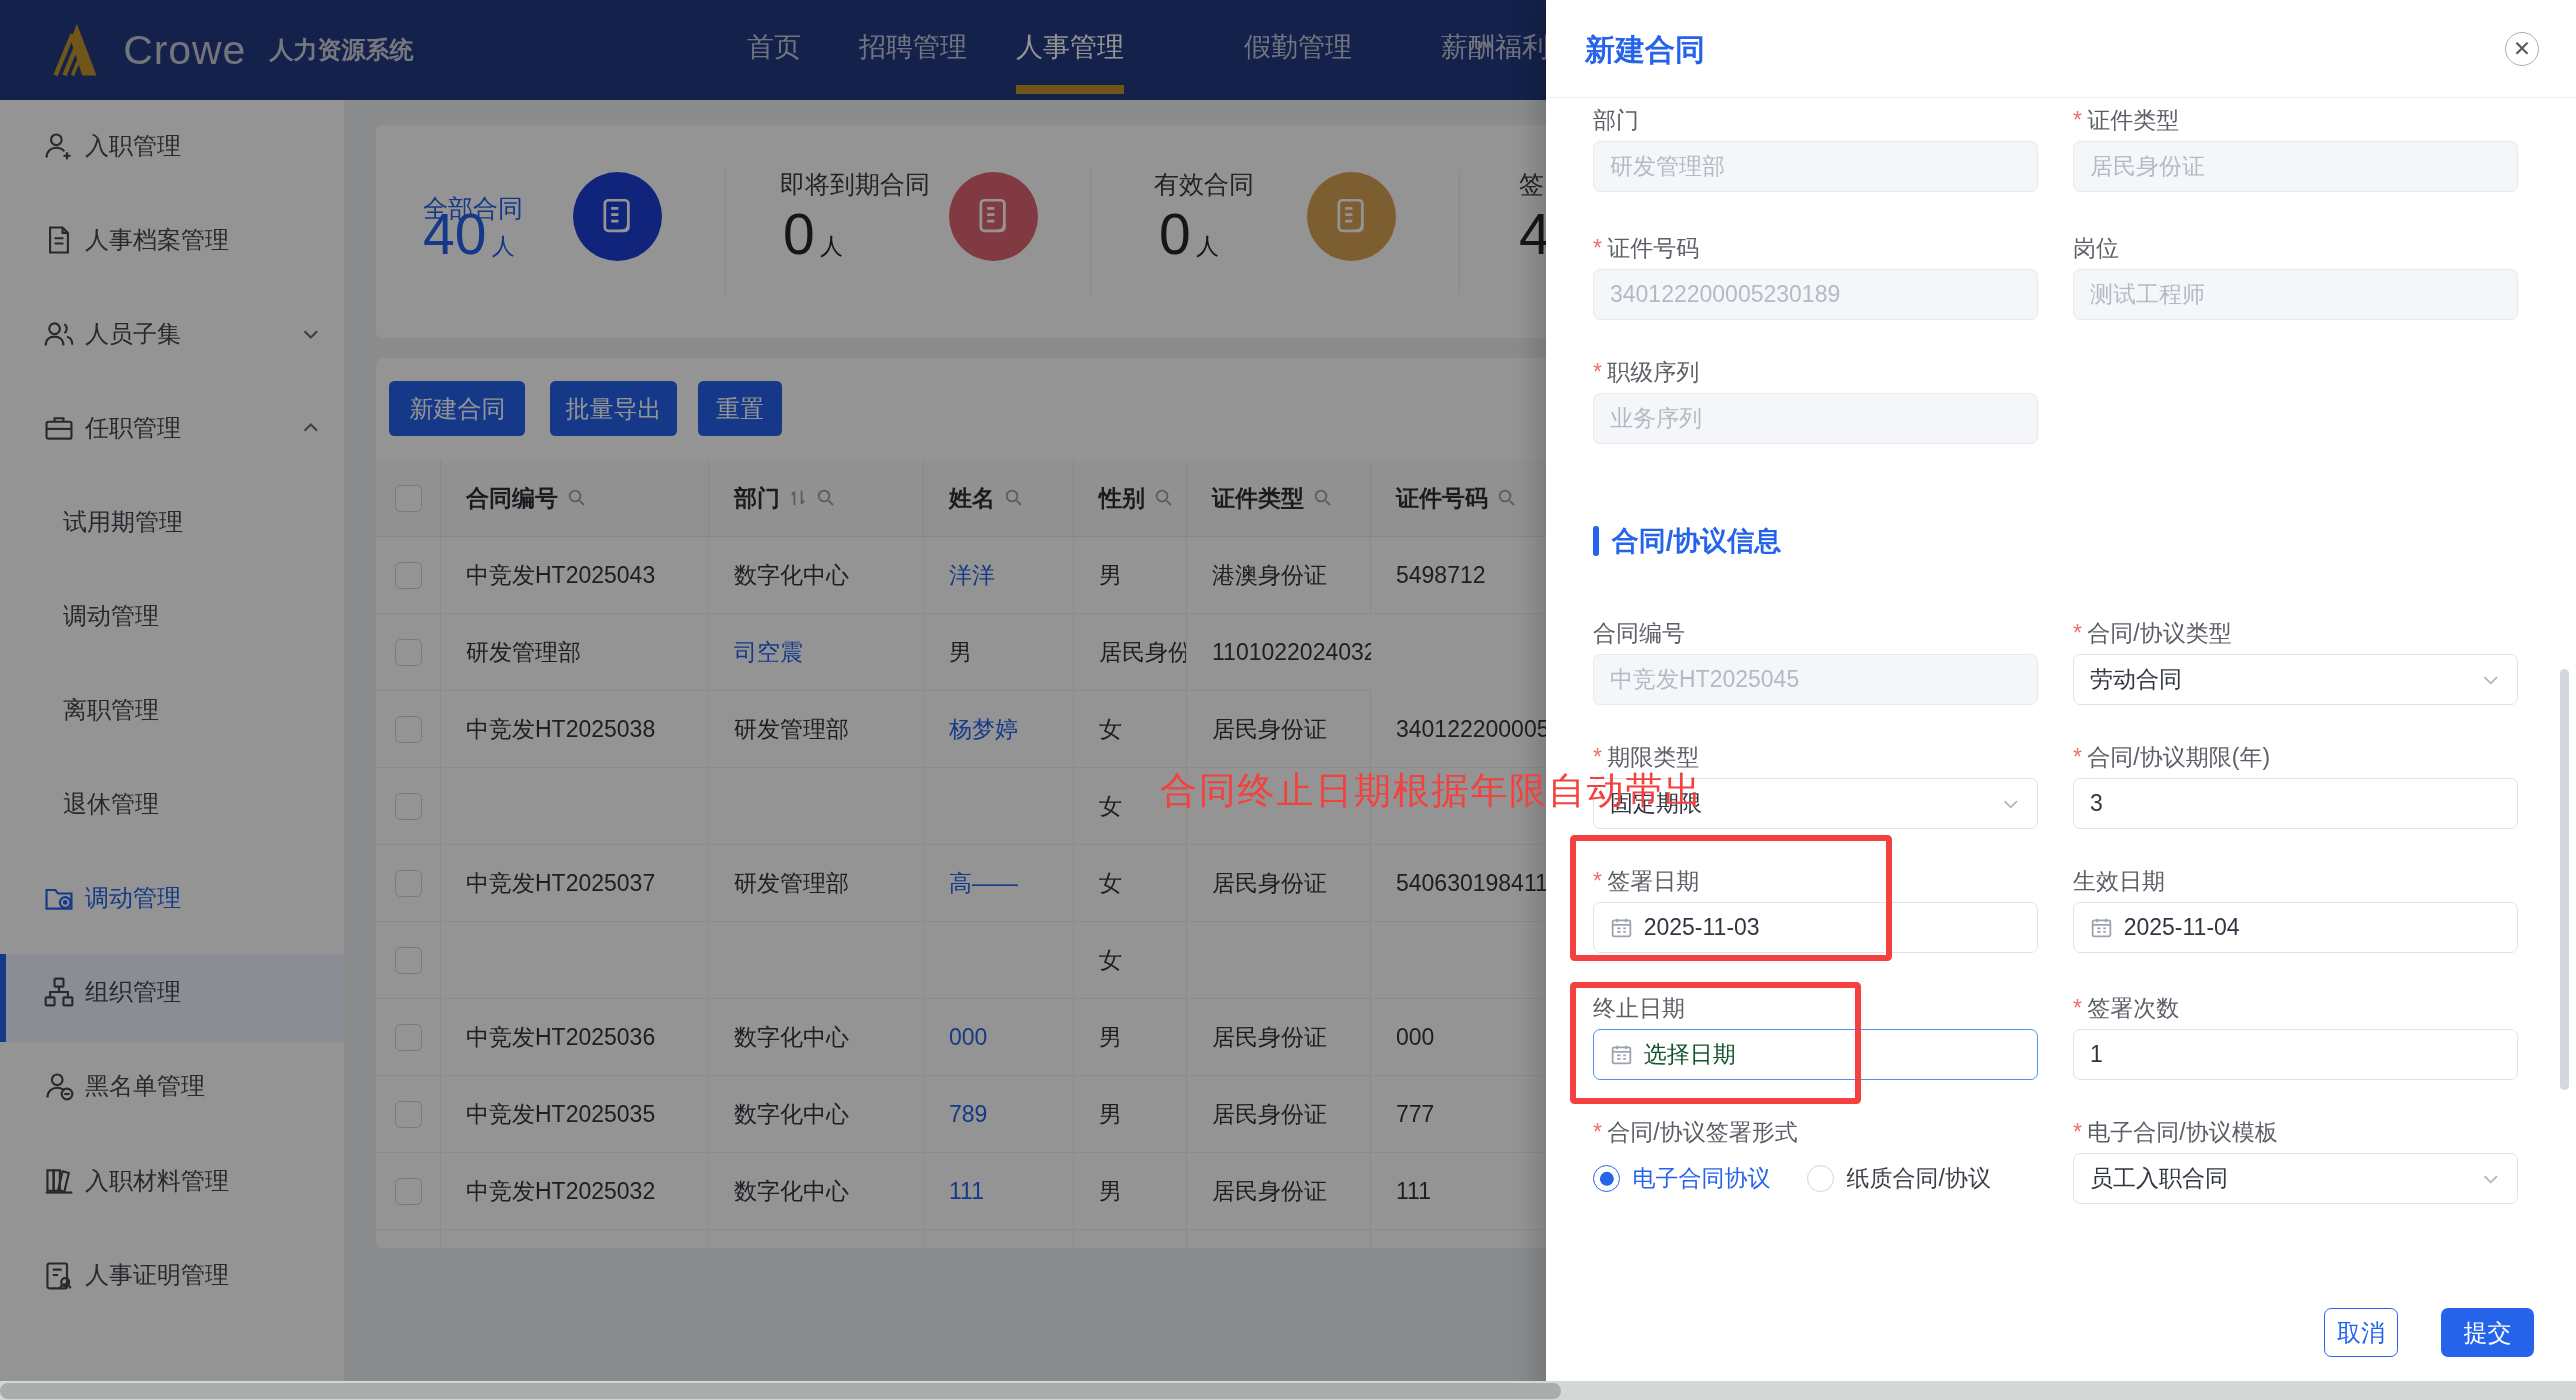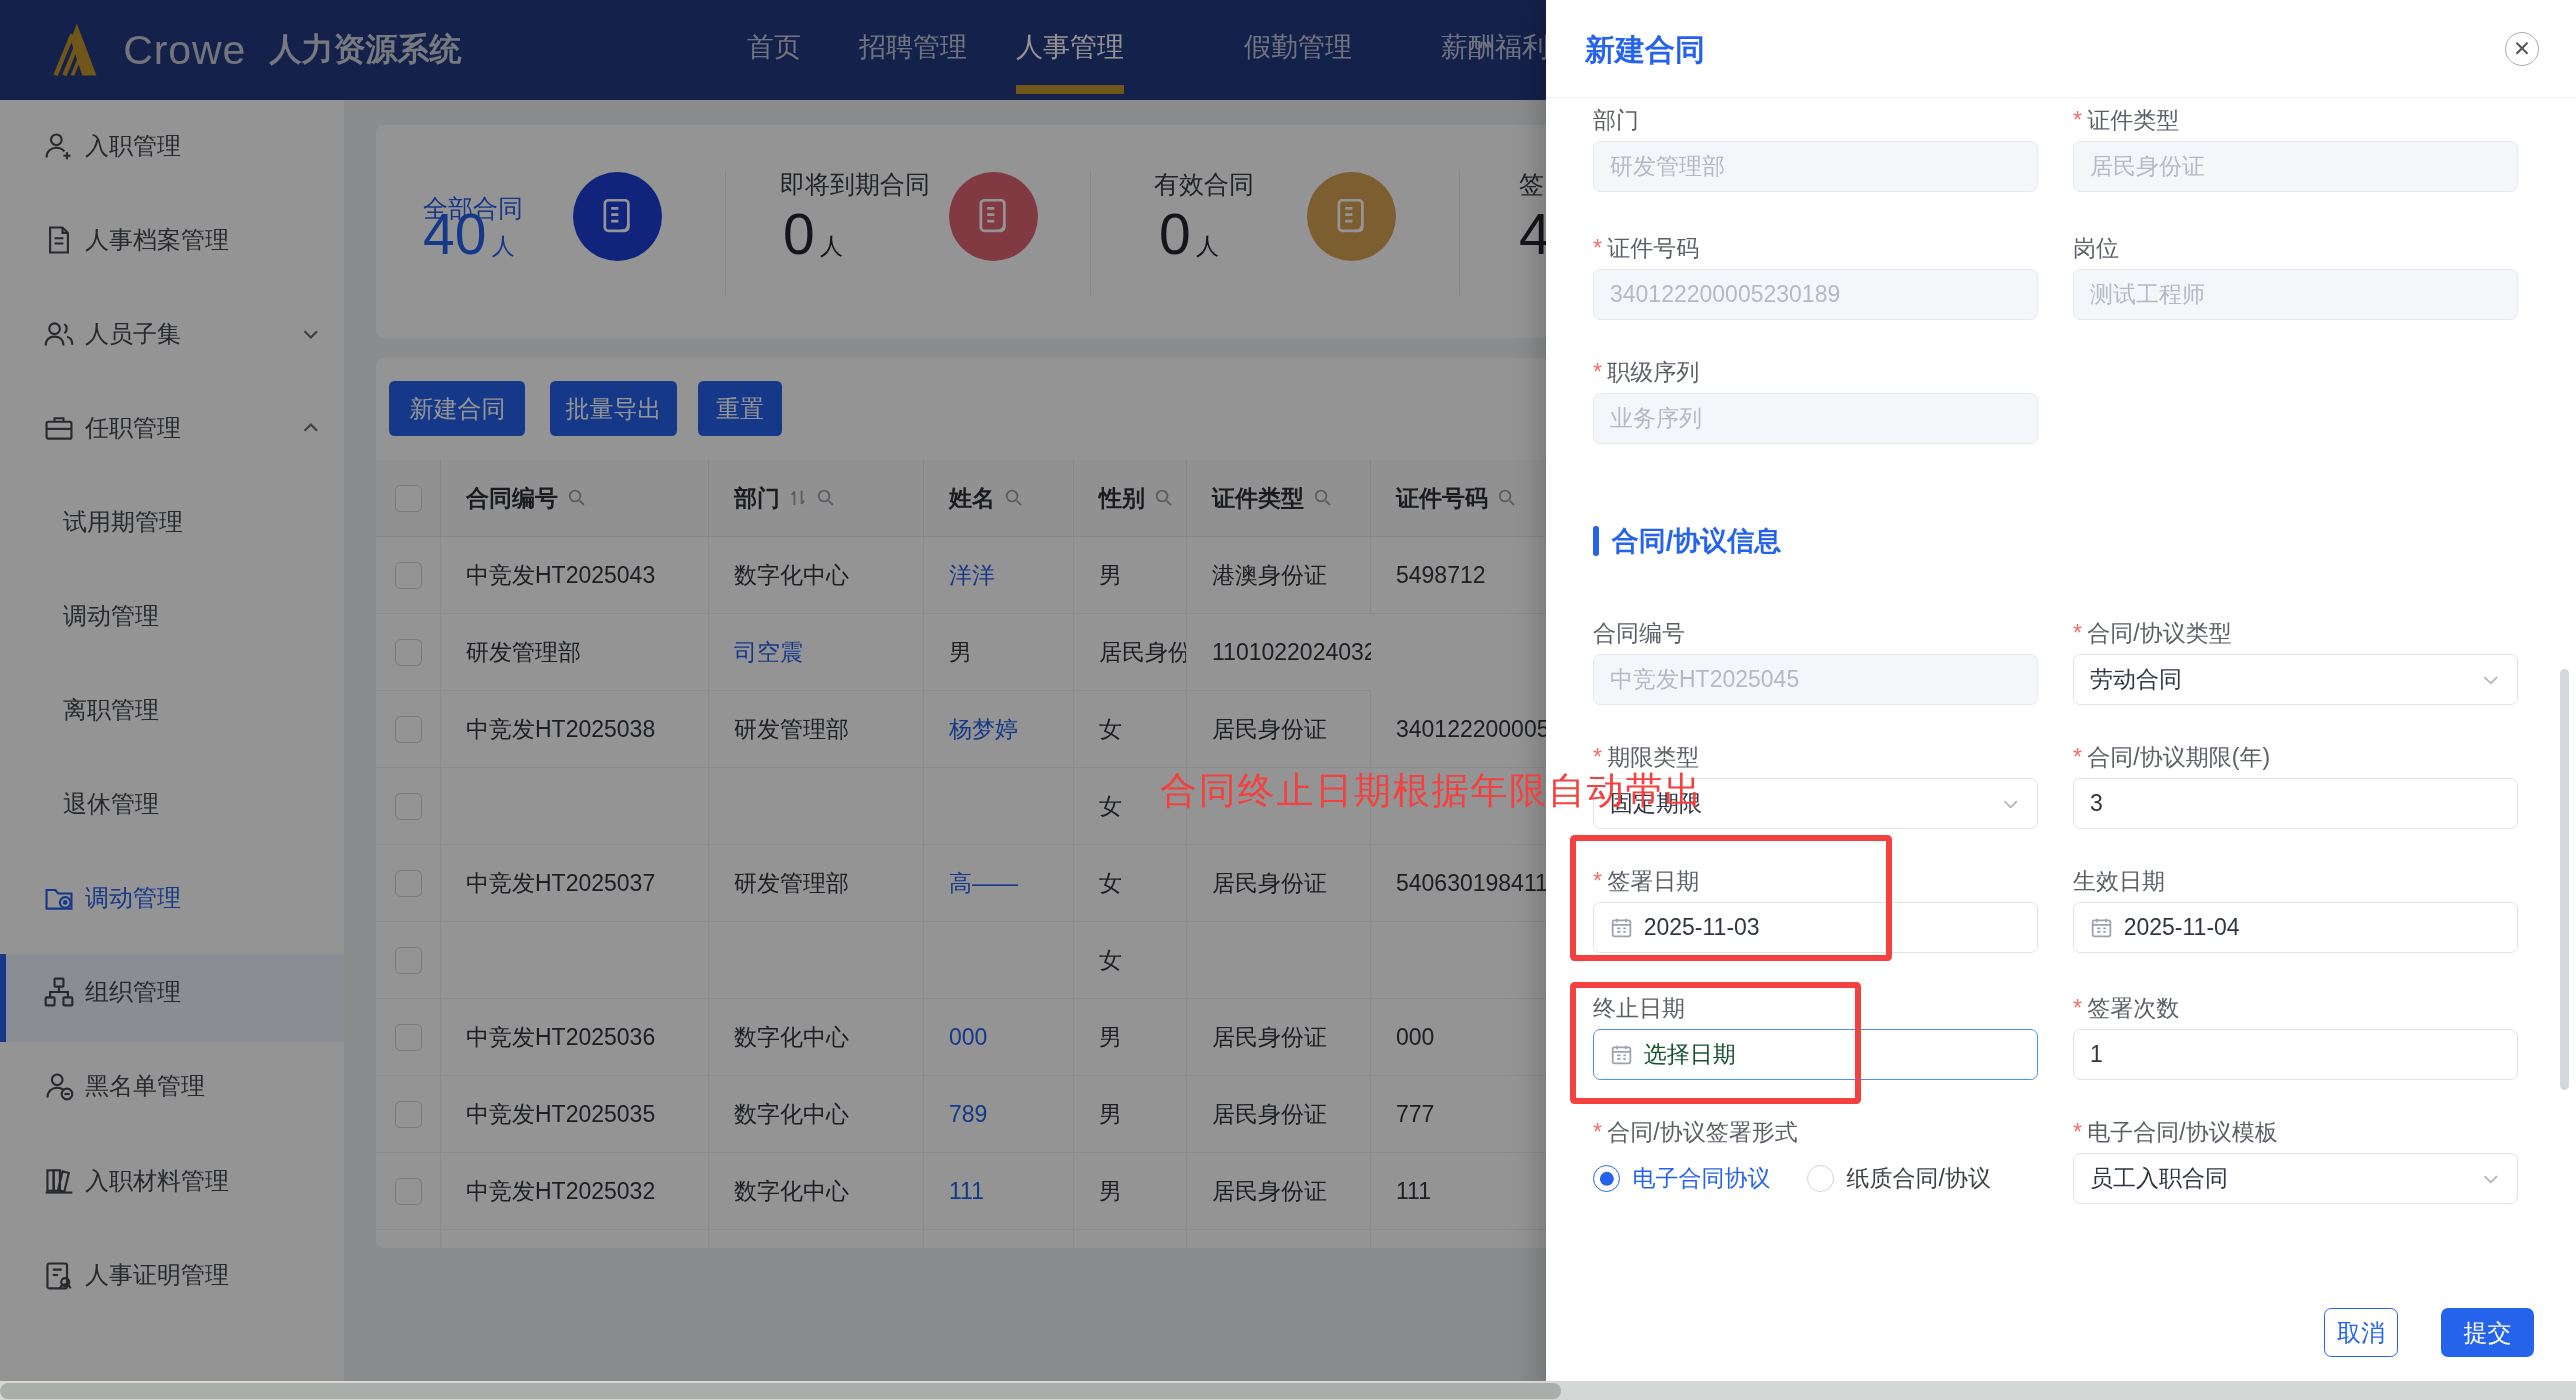--- a/index.html
+++ b/index.html
@@ -7,21 +7,21 @@
     --stat-red:#df6570; --stat-gold:#d7a254; --sidebar-active-bg:#eef4ff;
   }
   *{box-sizing:border-box;margin:0;padding:0;font-family:"Liberation Sans","DejaVu Sans",sans-serif;}
   body{margin:0;background:#777;}
   .stage{position:relative;width:2576px;height:1400px;overflow:hidden;background:#f0f2f5;}
 
   
   .navbar{position:absolute;left:0;top:0;width:2576px;height:100px;background:var(--navbar-bg);}
   .logo-wrap{position:absolute;left:43px;top:21.5px;display:flex;align-items:center;gap:14.3px;}
   .logo-word{font-size:41px;color:#c6c9d6;letter-spacing:0.9px;}
-  .logo-cn{font-size:32px;font-weight:700;color:#ced1dc;margin-left:9px;}
+  .logo-cn{font-size:24px;font-weight:700;color:#ced1dc;margin-left:9px;}
   .nav-item{position:absolute;top:0;height:93px;display:flex;align-items:center;font-size:27px;color:rgba(255,255,255,.72);cursor:pointer;}
   .nav-item.active{color:#fff;}
   .nav-item.active::after{content:"";position:absolute;left:0;right:0;bottom:-0.9px;height:9px;background:var(--gold);}
 
   
   .sidebar{position:absolute;left:0;top:100px;width:344px;height:1300px;background:#fff;}
   .side-item{position:absolute;left:0;width:344px;height:63px;color:#45484f;cursor:pointer;}
   .side-item .icn{position:absolute;left:43px;top:50%;transform:translateY(-50%);width:32px;height:32px;color:#45484f;}
   .side-item .lbl{position:absolute;left:85px;top:50%;transform:translateY(-50%);font-size:24px;}
   .side-item .lbl.sub{left:63px;}

